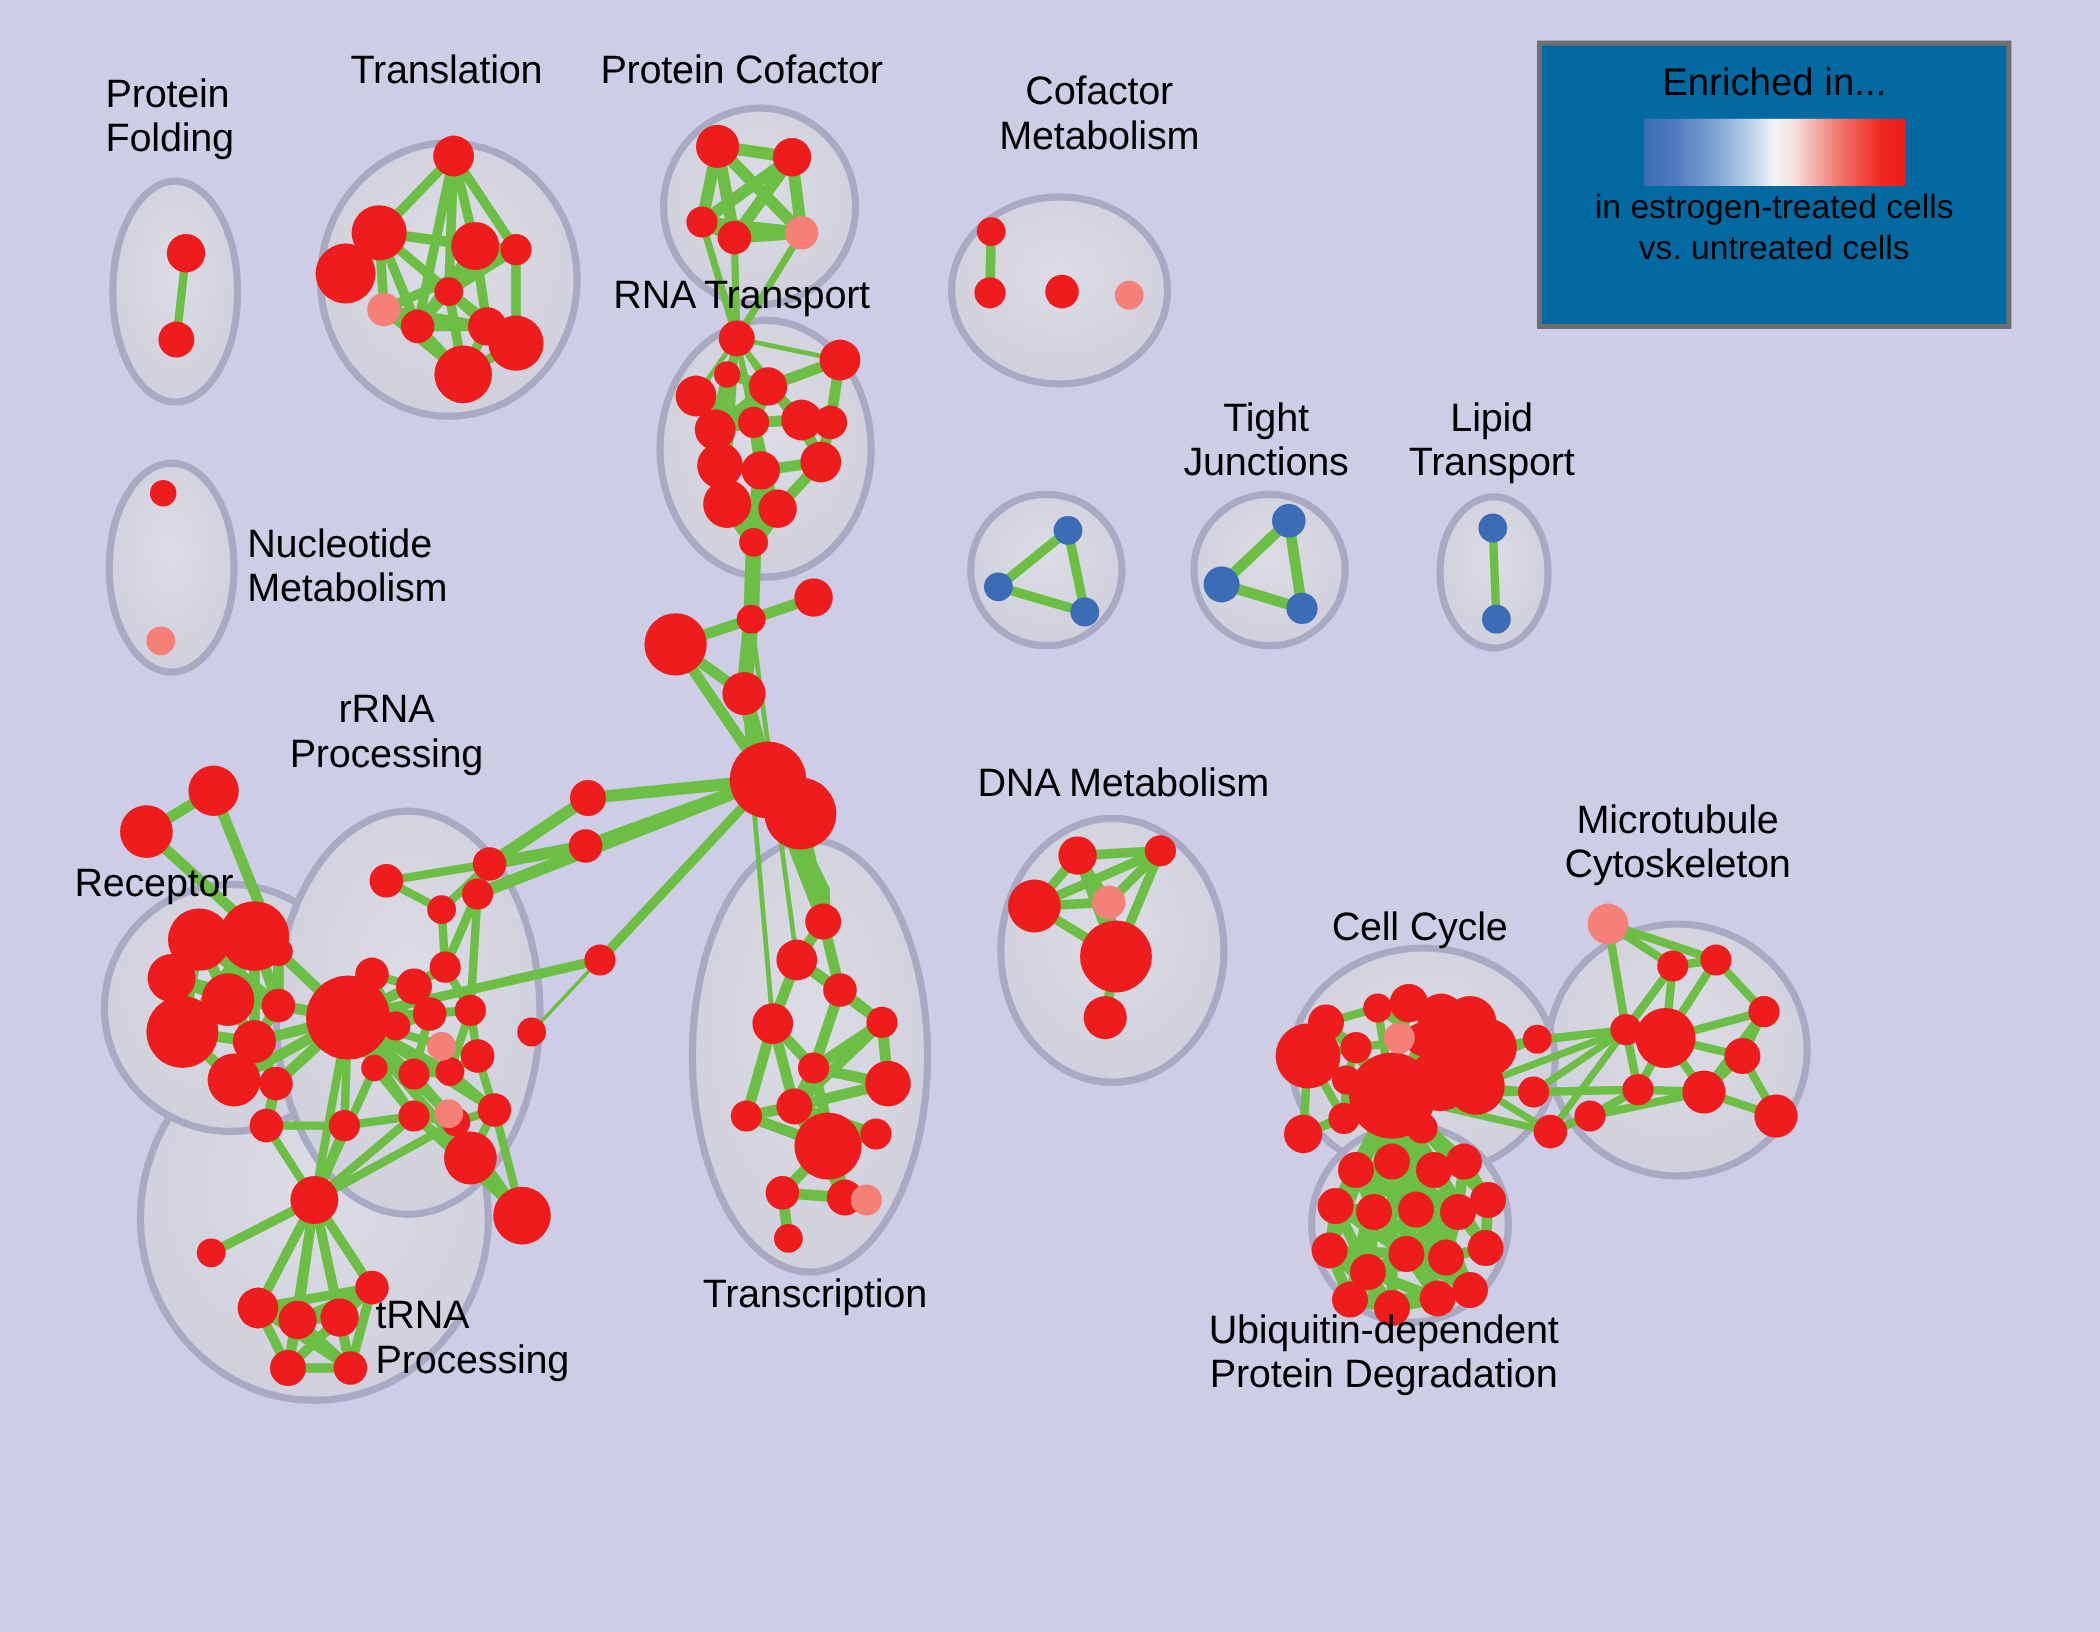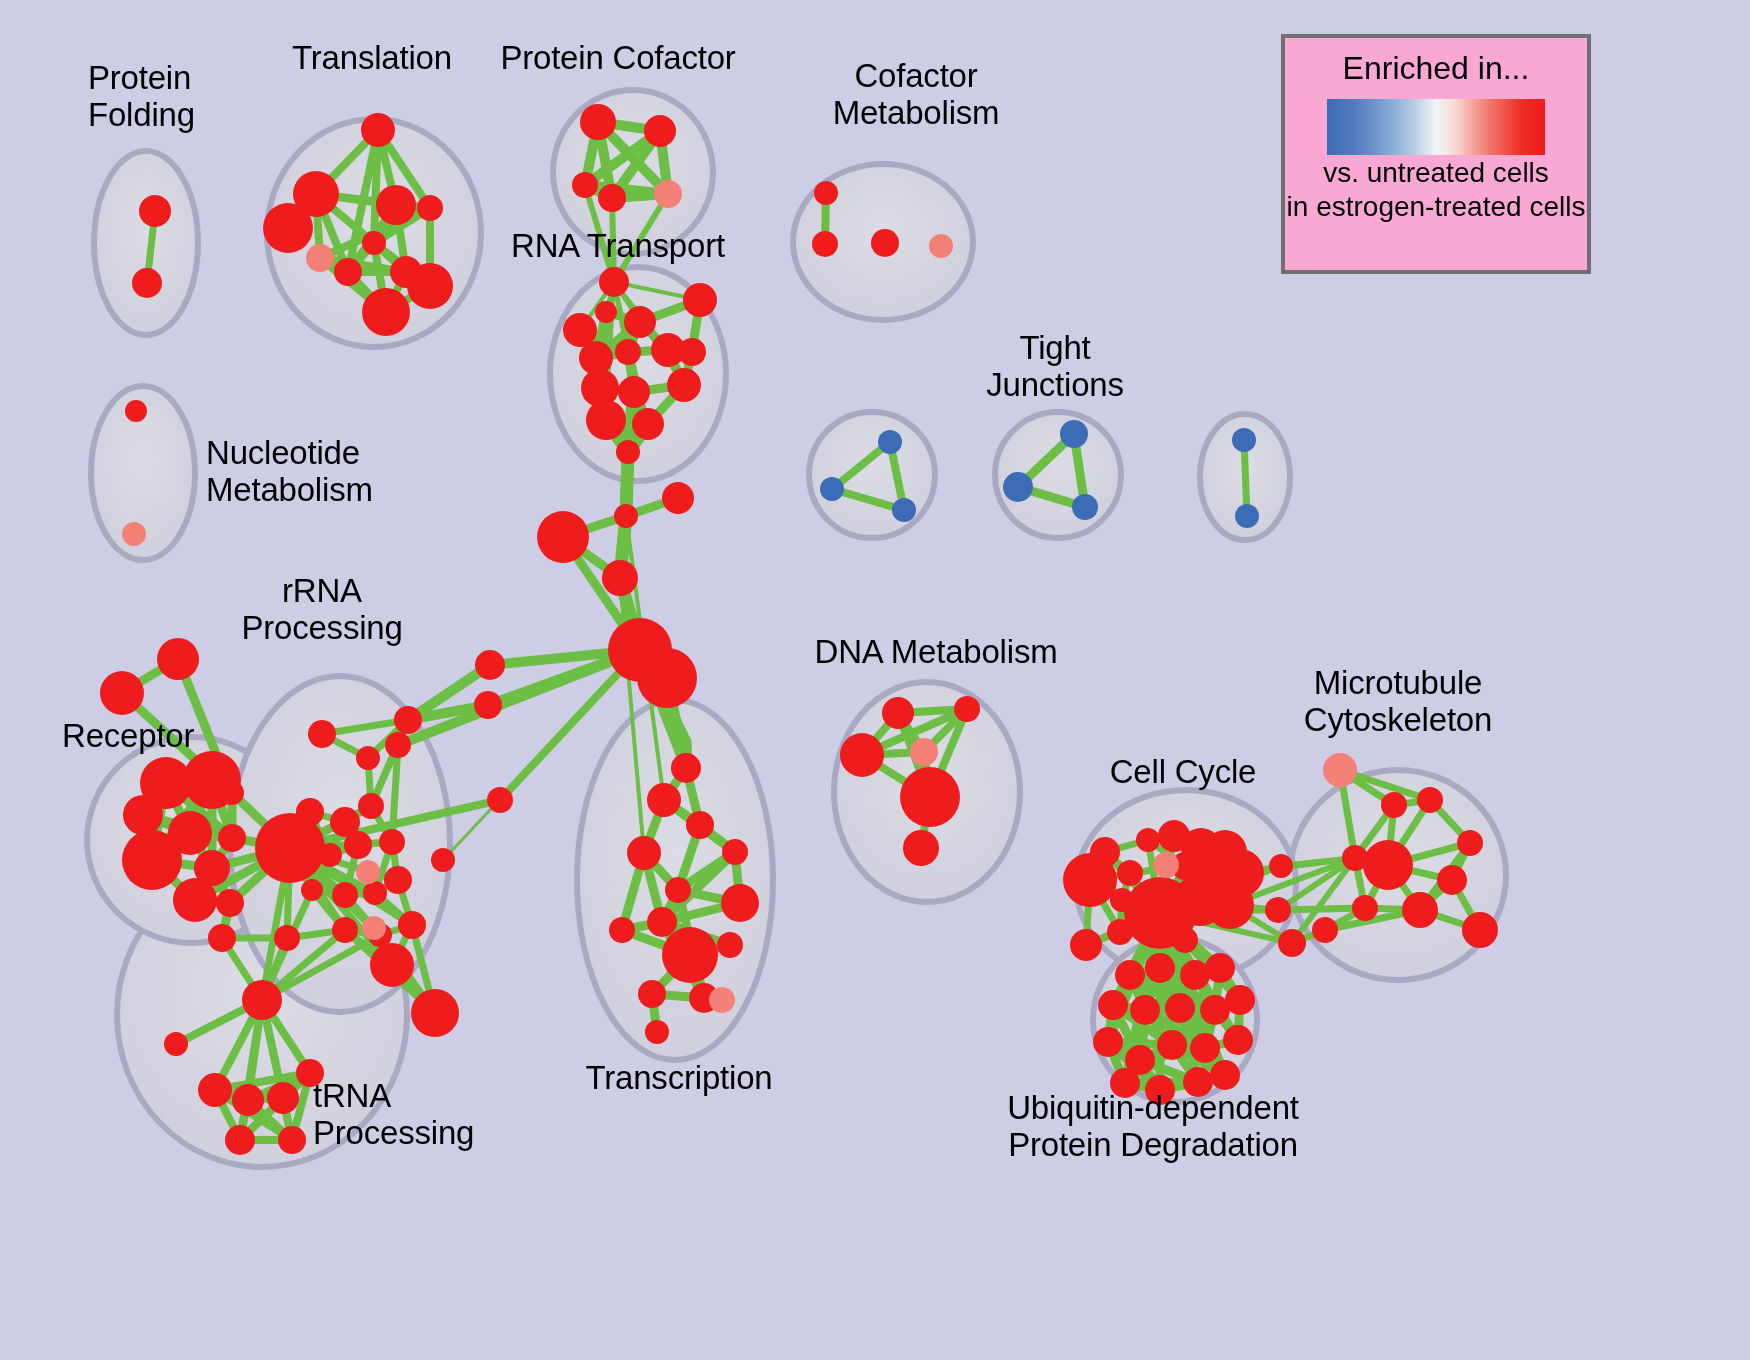--- a/index.html
+++ b/index.html
@@ -18,22 +18,22 @@
     font-size:33px;
     line-height:1.12;
     white-space:pre;
     letter-spacing:-0.2px;
   }
   .lbl.c{text-align:center;transform:translateX(-50%);}
   .lbl.l{text-align:left;}
   
   #legend{
     position:absolute;
-    left:1281px;top:34px;width:310px;height:240px;
-    background:#f9a8d4;
+    left:1281px;top:34px;width:395px;height:240px;
+    background:#0369a1;
     border:4px solid #6f6f72;
     box-sizing:border-box;
   }
   #legend .ltitle{
     text-align:center;font-size:32px;color:#000;margin-top:12px;
   }
   #legend .bar{
     margin:12px auto 0 auto;width:218px;height:56px;
     background:linear-gradient(to right,
       #3b6cb5 0%, #4f7cc0 12%, #7fa3d3 27%, #bcd0e7 41%,
@@ -802,33 +802,35 @@
 Folding</div>
   <div class="lbl c" style="left:372px;top:40px;">Translation</div>
   <div class="lbl c" style="left:618px;top:40px;">Protein Cofactor</div>
   <div class="lbl c" style="left:618px;top:228px;">RNA Transport</div>
   <div class="lbl c" style="left:888px;top:58px;margin-left:28px;">Cofactor
 Metabolism</div>
   <div class="lbl l" style="left:206px;top:435px;">Nucleotide
 Metabolism</div>
   <div class="lbl c" style="left:1055px;top:330px;">Tight
 Junctions</div>
+  <div class="lbl c" style="left:1243px;top:330px;">Lipid
+Transport</div>
   <div class="lbl c" style="left:322px;top:573px;">rRNA
 Processing</div>
   <div class="lbl l" style="left:62px;top:718px;">Receptor</div>
   <div class="lbl l" style="left:313px;top:1078px;">tRNA
 Processing</div>
   <div class="lbl c" style="left:668px;top:1060px;margin-left:11px;">Transcription</div>
   <div class="lbl c" style="left:936px;top:634px;">DNA Metabolism</div>
   <div class="lbl c" style="left:1183px;top:754px;">Cell Cycle</div>
   <div class="lbl c" style="left:1398px;top:665px;">Microtubule
 Cytoskeleton</div>
   <div class="lbl c" style="left:1153px;top:1090px;">Ubiquitin-dependent
 Protein Degradation</div>
 
   <div id="legend">
     <div class="ltitle">Enriched in...</div>
     <div class="bar"></div>
+    <div class="sub">in estrogen-treated cells</div>
     <div class="sub">vs. untreated cells</div>
-    <div class="sub">in estrogen-treated cells</div>
   </div>
 
 </div>
 
 </body></html>

